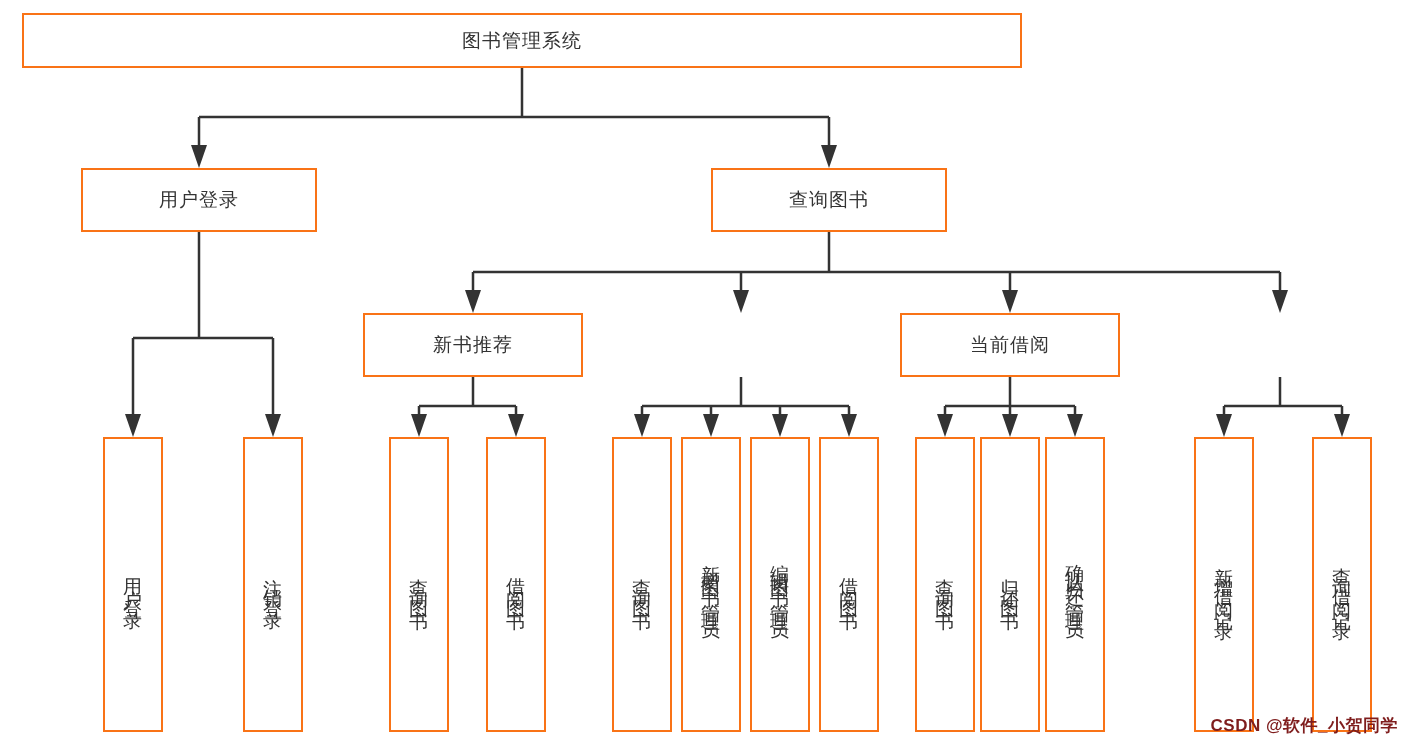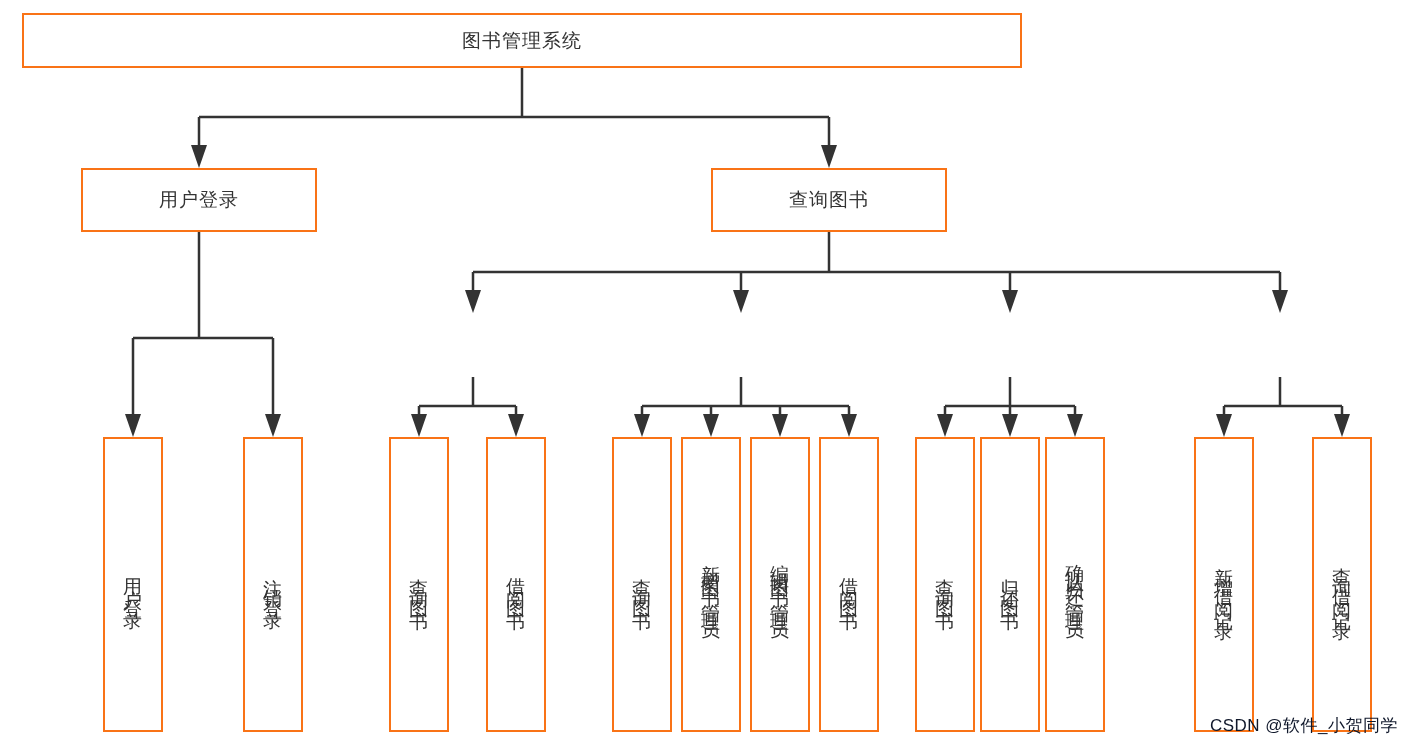--- a/index.html
+++ b/index.html
@@ -13,21 +13,21 @@
     display:flex;align-items:center;justify-content:center;z-index:2;
   }
   .hlabel{font-size:19px;color:#333333;letter-spacing:1px;white-space:nowrap;}
   .vlabel{
     writing-mode:vertical-rl;text-orientation:mixed;
     font-size:19px;color:#333333;letter-spacing:11px;line-height:1;
   }
   .vlabel.long{letter-spacing:8px;}
   .watermark{
     position:absolute;right:7px;bottom:10px;z-index:3;
-    color:#0f172a;font-size:17px;letter-spacing:0.5px;white-space:nowrap;
+    color:#7f1d1d;font-size:17px;letter-spacing:0.5px;white-space:nowrap;font-weight:bold;
   }
 </style>
 </head>
 <body>
 
 <div class="canvas">
 
   <svg class="wires" viewBox="0 0 1405 747" xmlns="http://www.w3.org/2000/svg">
     <g stroke="#333333" stroke-width="2.5" fill="none">
       <path d="M522 68 V117 M199 117 H829 M199 117 V147 M829 117 V147"></path>
@@ -65,20 +65,26 @@
     <span class="hlabel">图书管理系统</span>
   </div>
 
   <div class="box" style="left:81px;top:168px;width:236px;height:64px">
     <span class="hlabel">用户登录</span>
   </div>
   <div class="box" style="left:711px;top:168px;width:236px;height:64px">
     <span class="hlabel">查询图书</span>
   </div>
 
+  <div class="box" style="left:363px;top:313px;width:220px;height:64px">
+    <span class="hlabel">新书推荐</span>
+  </div>
+  <div class="box" style="left:900px;top:313px;width:220px;height:64px">
+    <span class="hlabel">当前借阅</span>
+  </div>
 
   <div class="box" style="left:103px;top:437px;width:60px;height:295px">
     <span class="vlabel">用户登录</span>
   </div>
   <div class="box" style="left:243px;top:437px;width:60px;height:295px">
     <span class="vlabel">注销登录</span>
   </div>
 
   <div class="box" style="left:389px;top:437px;width:60px;height:295px">
     <span class="vlabel">查询图书</span>

